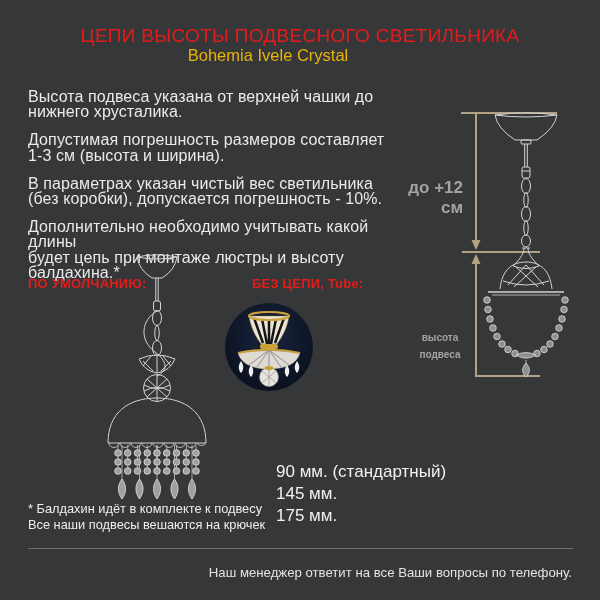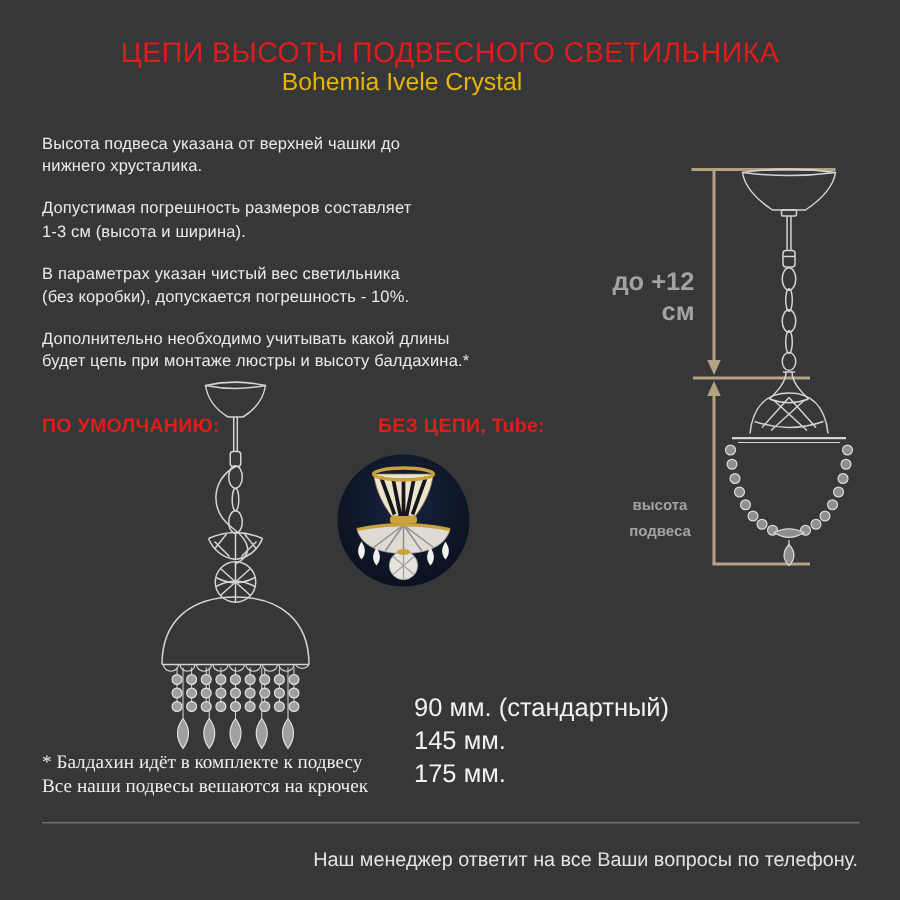--- a/index.html
+++ b/index.html
@@ -3,39 +3,39 @@
 <meta charset="utf-8">
 <style>
   html,body{margin:0;padding:0;background:#353738;}
   .page{position:relative;width:600px;height:600px;background:#353738;overflow:hidden;
         font-family:"Liberation Sans",sans-serif;color:#ececec;}
   .title{position:absolute;top:25px;left:0;width:600px;text-align:center;
          color:#e31b1b;font-size:19px;font-weight:500;letter-spacing:.3px;}
   .subtitle{position:absolute;top:46px;left:0;width:536px;text-align:center;
          color:#eab308;font-size:16.5px;font-weight:500;}
   .info{position:absolute;left:28px;top:89px;width:372px;}
-  .info p{margin:0 0 13px 0;font-size:11px;line-height:15.2px;white-space:pre-line;
+  .info p{margin:0 0 13px 0;font-size:16px;line-height:15.2px;white-space:pre-line;
           color:#eaeaea;letter-spacing:.1px;}
   .red-label{position:absolute;color:#e31b1b;font-size:13px;font-weight:700;letter-spacing:.2px;}
   .lbl-default{left:28px;top:276px;}
   .lbl-nochain{left:220px;top:276px;margin-left:32px;}
   .left-drawing{position:absolute;left:95px;top:252px;}
   .right-diagram{position:absolute;left:430px;top:105px;}
   .photo-circle{position:absolute;left:225px;top:303px;width:88px;height:88px;border-radius:50%;
         overflow:hidden;background:radial-gradient(circle at 50% 38%, #1a2440 0%, #0c1322 68%, #090e1a 100%);}
   .measure-label{position:absolute;color:#a3a3a3;font-weight:600;margin-top:36px;}
   .lbl-plus12{left:385px;top:142px;width:78px;text-align:right;font-size:17px;}
   .lbl-height{left:398px;top:293px;width:84px;text-align:center;font-size:10px;
               line-height:17px;white-space:pre-line;}
   .canopy-intro{position:absolute;left:232px;top:420px;font-size:14px;line-height:19px;
                 white-space:pre-line;color:#eeeeee;}
   .sizes{position:absolute;left:276px;top:461px;font-size:17px;line-height:22px;color:#f1f1f1;}
   .footnote{position:absolute;left:28px;top:501px;font-size:12.8px;line-height:15.5px;
             font-weight:500;color:#eeeeee;}
-  .footnote div{margin:0;font-family:Liberation Serif, serif;}
+  .footnote div{margin:0;}
   .divider{position:absolute;left:28px;top:548px;width:545px;height:1px;background:#6f6f6f;}
   .footer-text{position:absolute;left:0;top:565px;width:572px;text-align:right;
                font-size:13.2px;color:#e3e3e3;}
   svg{display:block;}
 </style>
 </head>
 <body>
 
 <div class="page">
 

